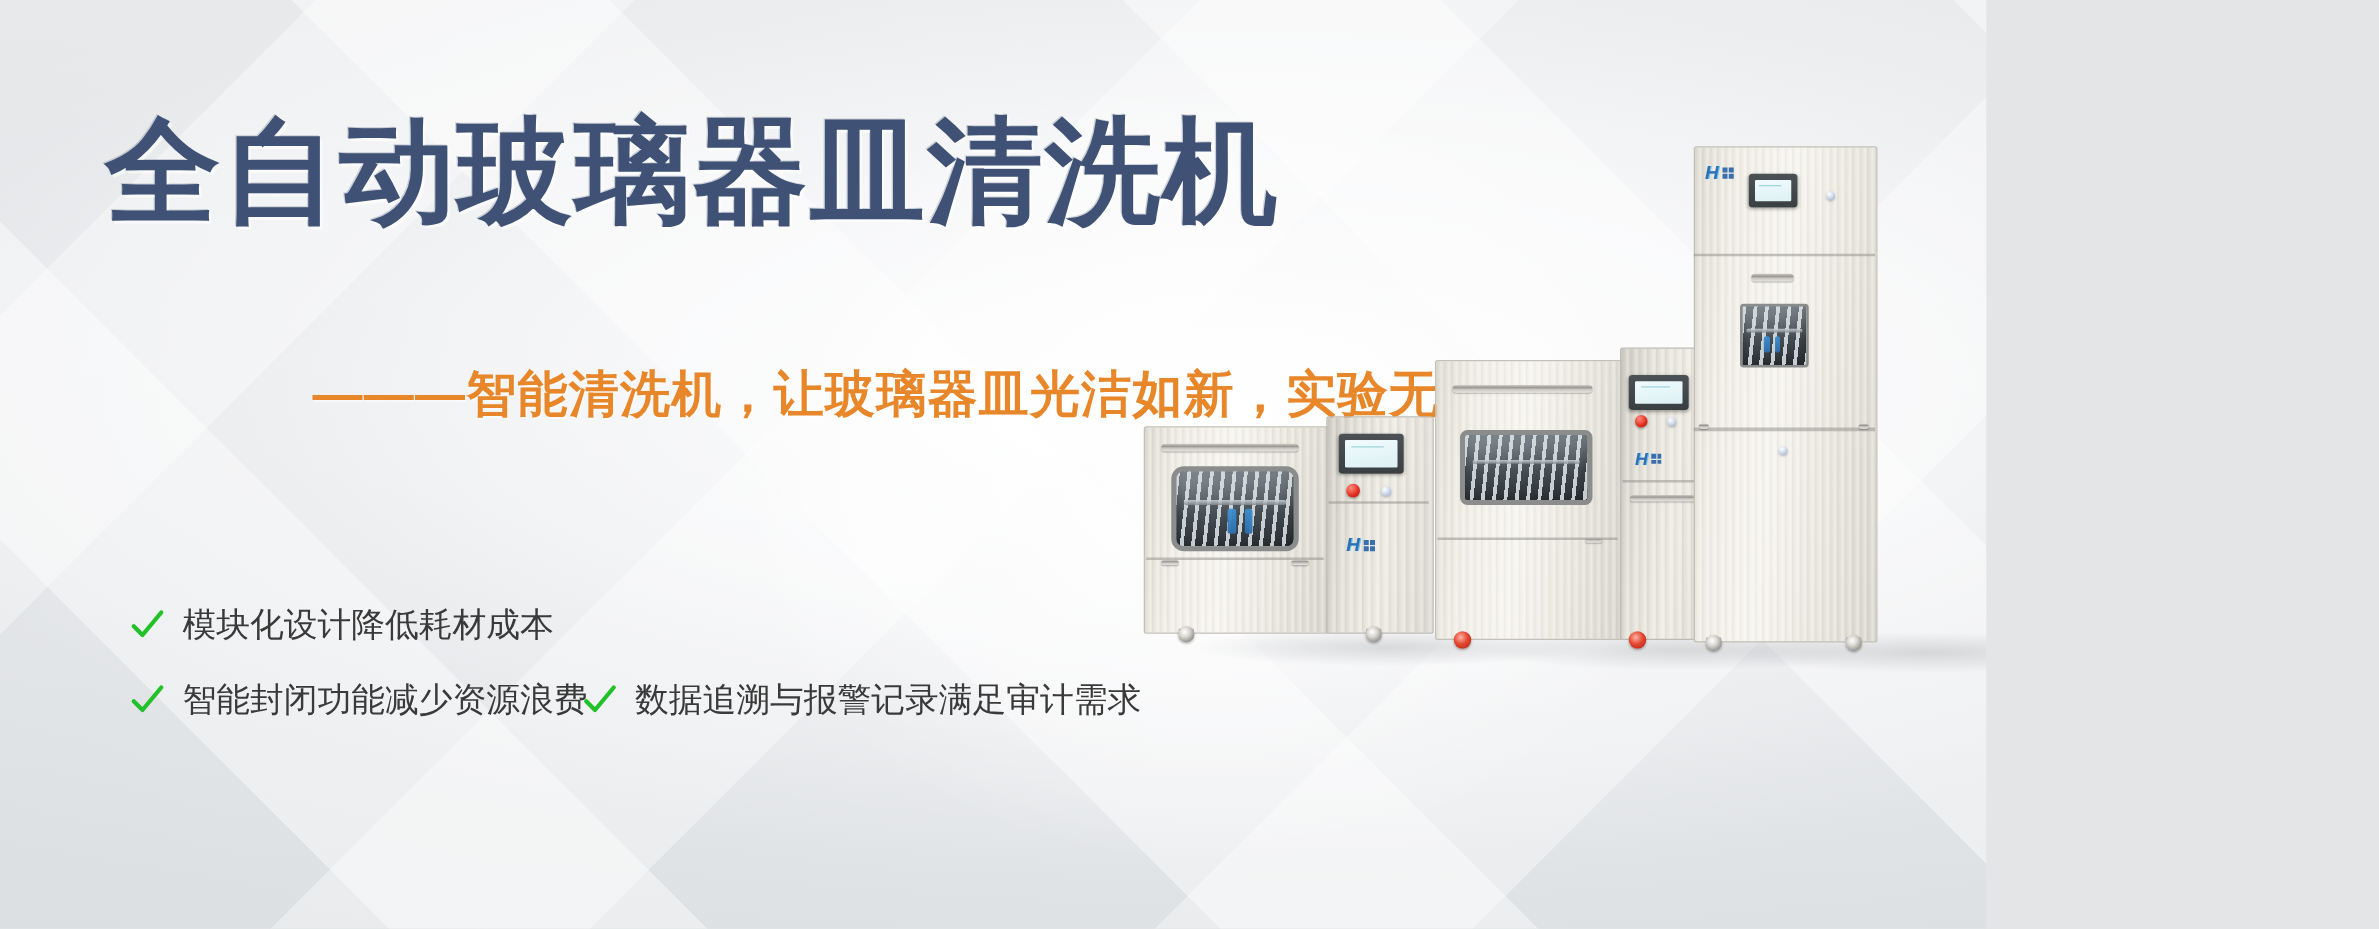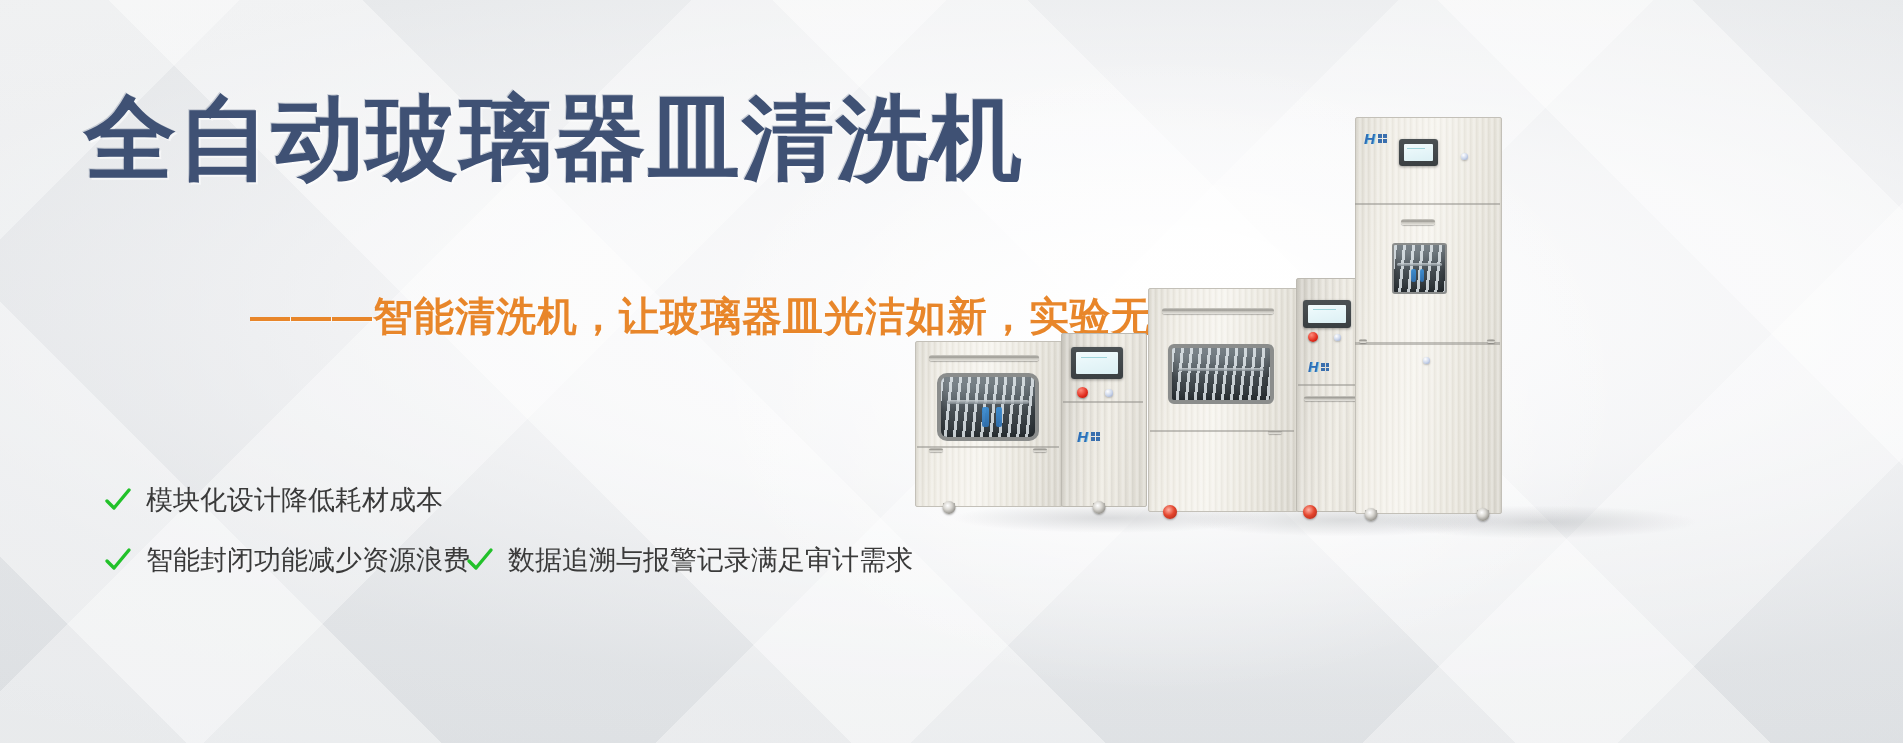--- a/index.html
+++ b/index.html
@@ -3,21 +3,21 @@
 <meta charset="utf-8">
 <title>Banner</title>
 <style>
   html,body{margin:0;padding:0;}
   body{
     width:1903px;height:743px;overflow:hidden;
     font-family:"Liberation Sans","DejaVu Sans",sans-serif;
     background:#e3e5e7;
   }
   #banner{
-    position:relative;width:1903px;height:743px;overflow:hidden;
+    position:relative;width:1589px;height:743px;overflow:hidden;
     background:
       radial-gradient(120% 90% at 62% 42%, rgba(255,255,255,0.95) 0%, rgba(252,252,253,0.75) 28%, rgba(236,238,240,0.25) 58%, rgba(222,225,228,0.0) 80%),
       linear-gradient(180deg,#e6e8ea 0%,#e1e3e6 45%,#dcdfe2 100%);
   }
   
   .bands{position:absolute;inset:0;pointer-events:none;}
   .bands:before,.bands:after{
     content:"";position:absolute;left:-40%;top:-60%;width:180%;height:240%;
   }
   .bands:before{

